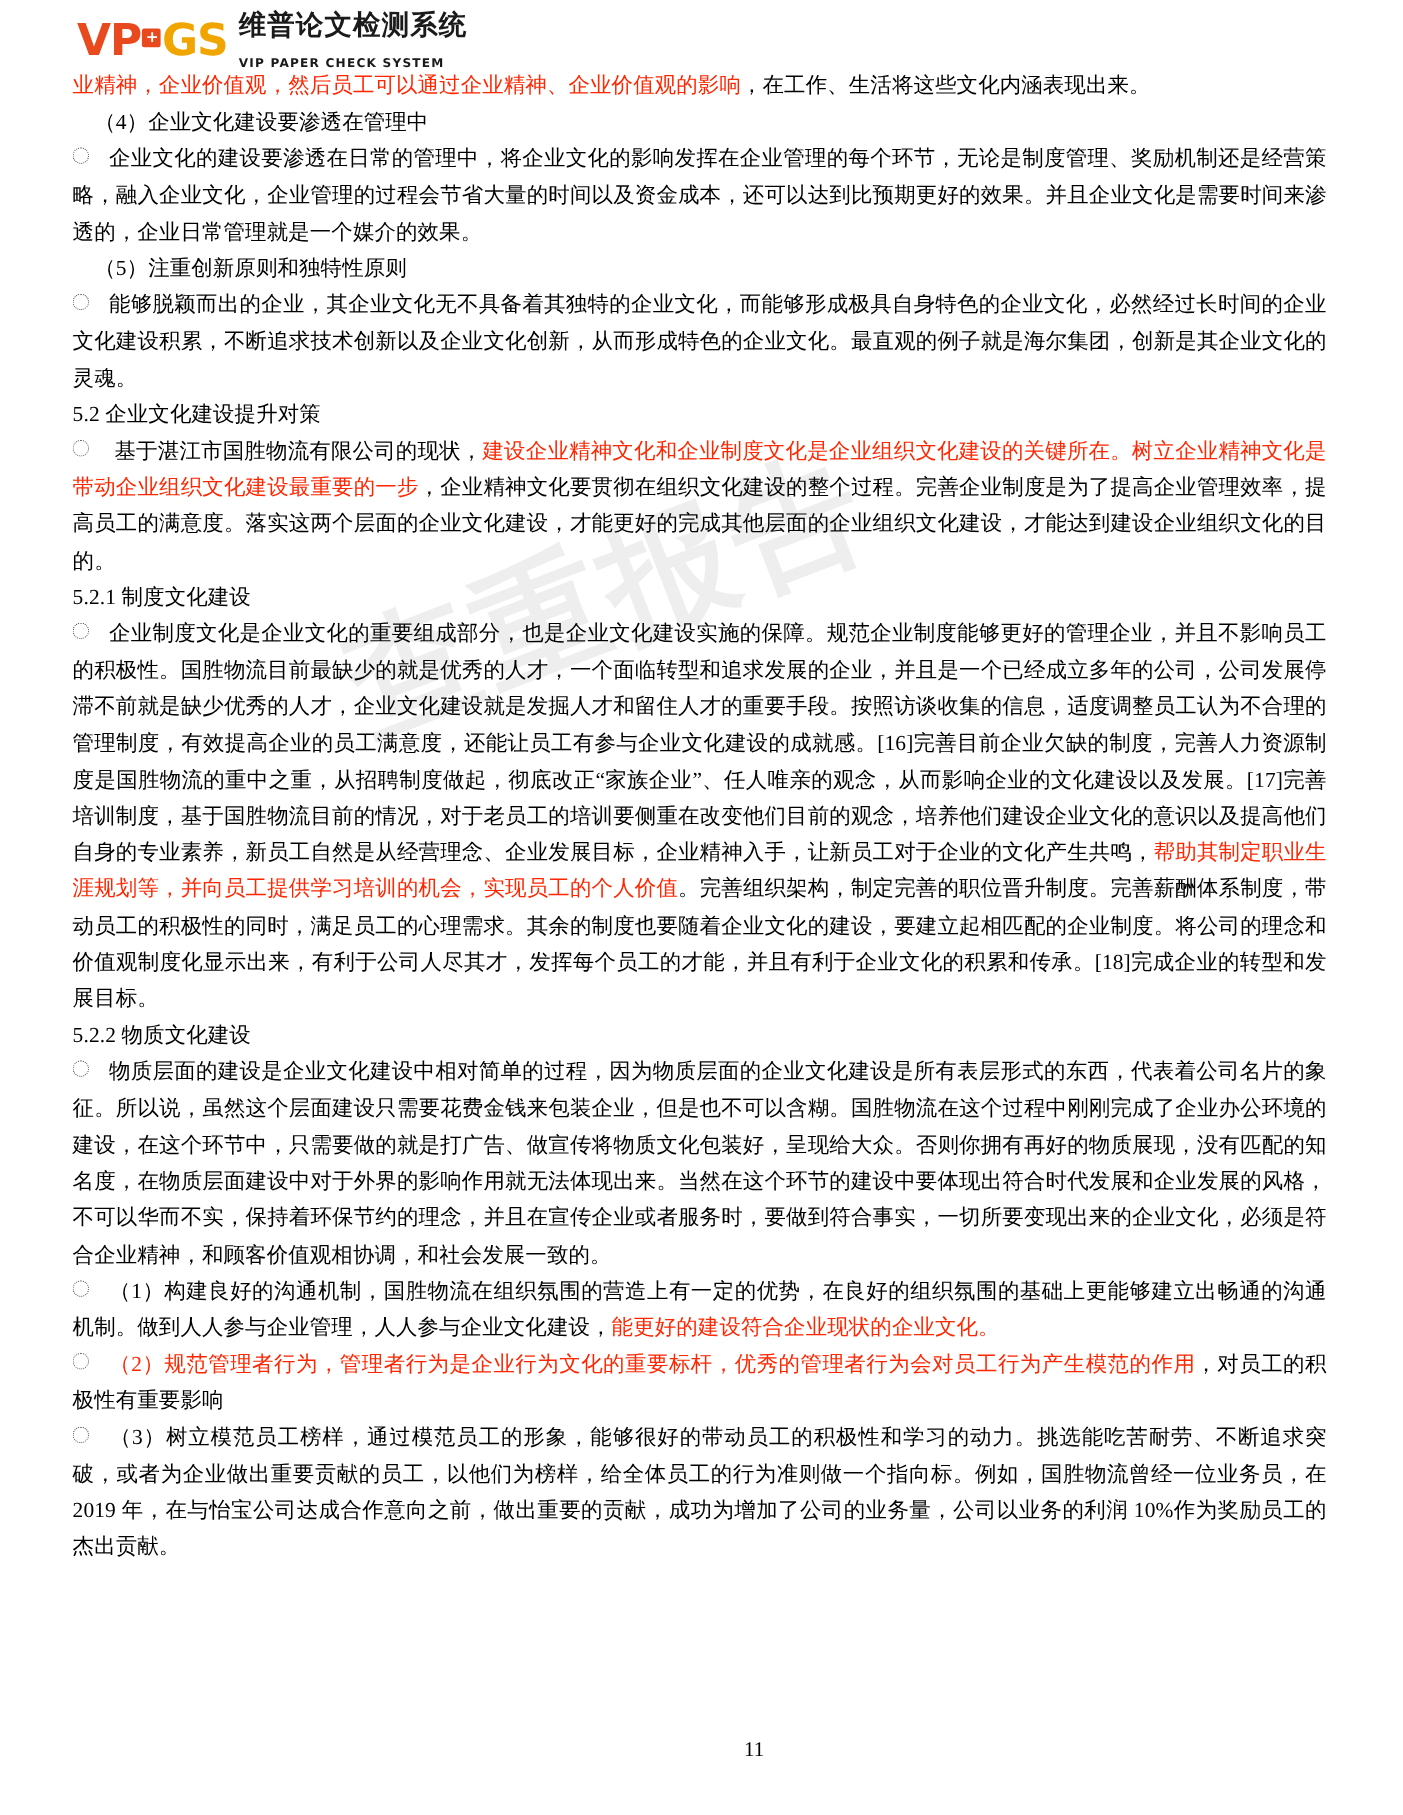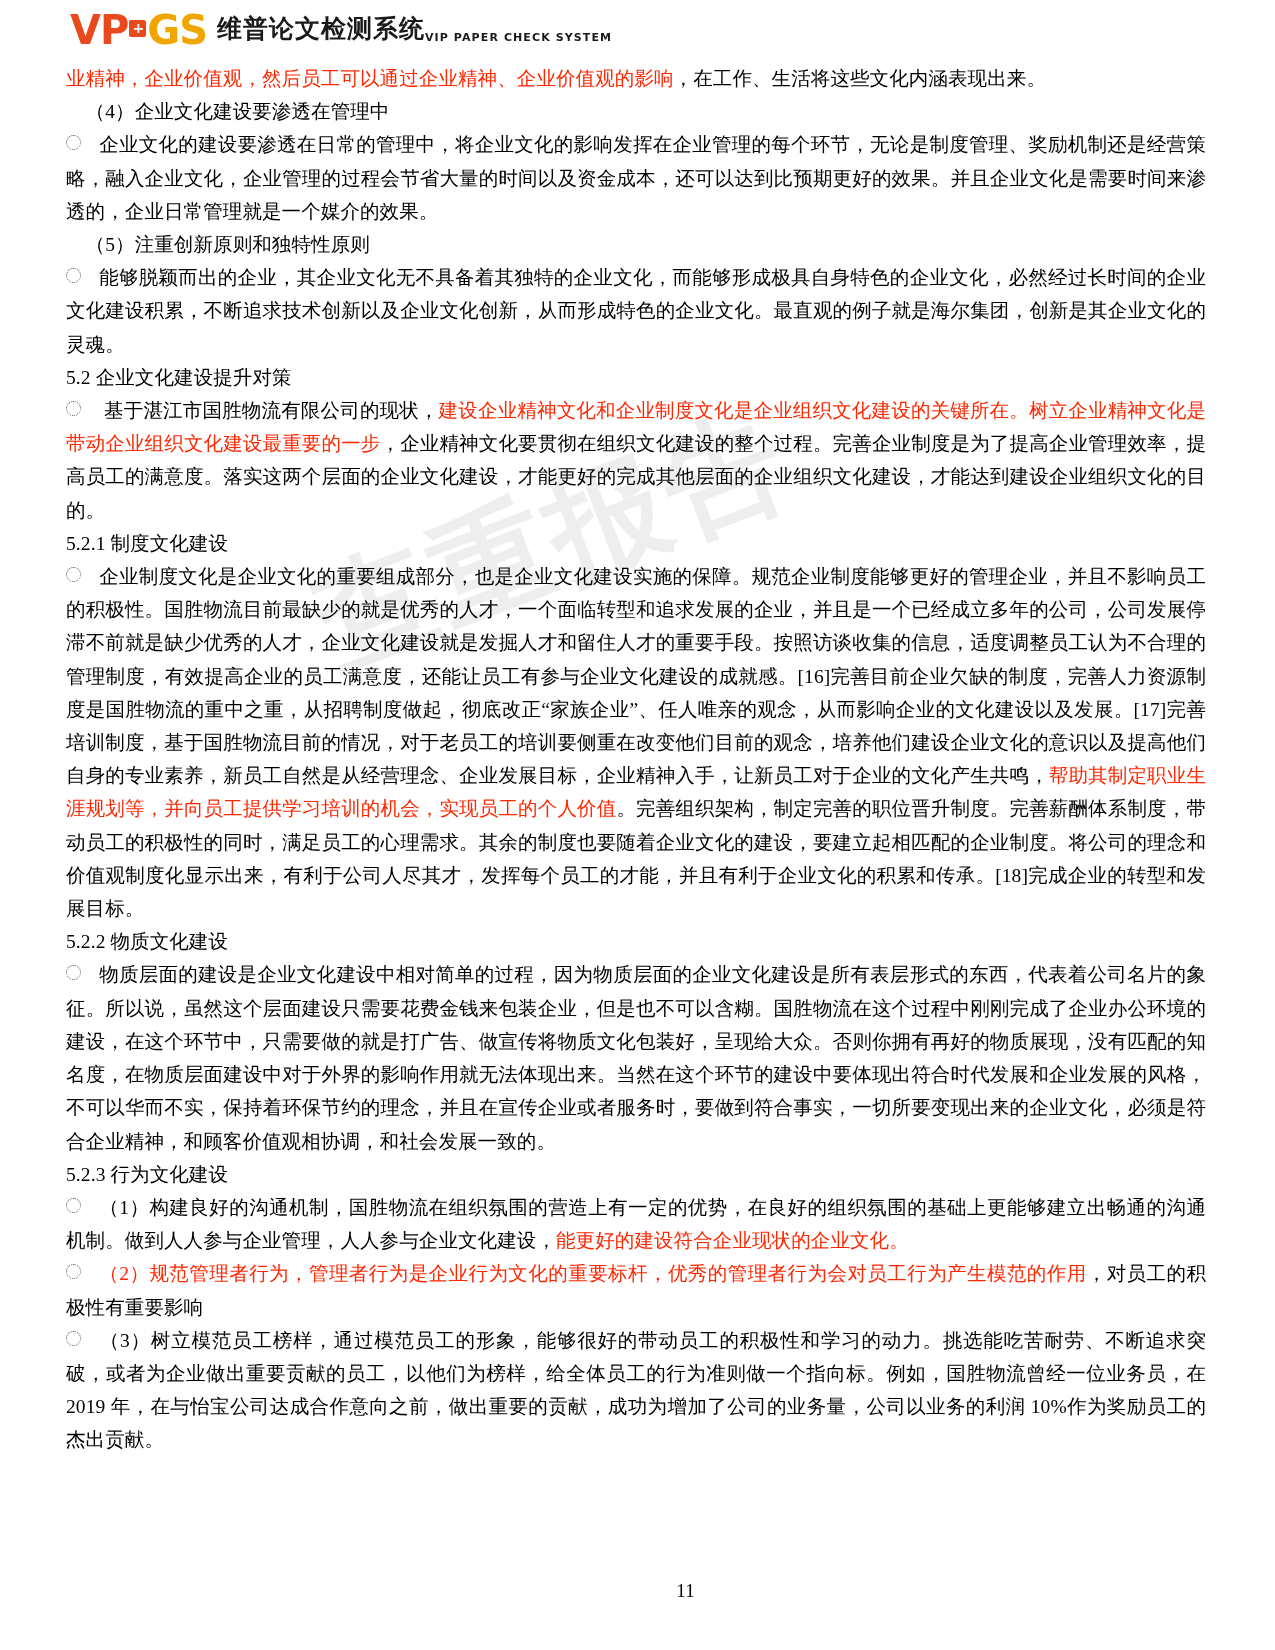--- a/index.html
+++ b/index.html
@@ -52,21 +52,21 @@
     font-size: 14px;
     line-height: 17px;
     text-align: center;
     border-radius: 2px;
     margin: 0 1px;
     position: relative;
     top: -2px;
   }
   .logo-text {
     display: flex;
-    flex-direction: row;
+    flex-direction: column;
     justify-content: center;
     line-height: 1.05;
   }
   .logo-cn {
     font-family: "DejaVu Sans", sans-serif;
     font-size: 25px;
     font-weight: bold;
     color: #1a1a1a;
     letter-spacing: 1px;
   }
@@ -181,21 +181,20 @@
     <p><span class="bullet-circle"></span><span class="sq"></span><span> 基于湛江市国胜物流有限公司的现状，</span><span class="red">建设企业精神文化和企业制度文化是企业组织文化建设的关键所在。树立企业精神文化是带动企业组织文化建设最重要的一步</span><span>，企业精神文化要贯彻在组织文化建设的整个过程。完善企业制度是为了提高企业管理效率，提高员工的满意度。落实这两个层面的企业文化建设，才能更好的完成其他层面的企业组织文化建设，才能达到建设企业组织文化的目的。</span></p>
 
     <p>5.2.1 制度文化建设</p>
 
     <p><span class="bullet-circle"></span><span class="sq"></span><span>企业制度文化是企业文化的重要组成部分，也是企业文化建设实施的保障。规范企业制度能够更好的管理企业，并且不影响员工的积极性。国胜物流目前最缺少的就是优秀的人才，一个面临转型和追求发展的企业，并且是一个已经成立多年的公司，公司发展停滞不前就是缺少优秀的人才，企业文化建设就是发掘人才和留住人才的重要手段。按照访谈收集的信息，适度调整员工认为不合理的管理制度，有效提高企业的员工满意度，还能让员工有参与企业文化建设的成就感。[16]完善目前企业欠缺的制度，完善人力资源制度是国胜物流的重中之重，从招聘制度做起，彻底改正“家族企业”、任人唯亲的观念，从而影响企业的文化建设以及发展。[17]完善培训制度，基于国胜物流目前的情况，对于老员工的培训要侧重在改变他们目前的观念，培养他们建设企业文化的意识以及提高他们自身的专业素养，新员工自然是从经营理念、企业发展目标，企业精神入手，让新员工对于企业的文化产生共鸣，</span><span class="red">帮助其制定职业生涯规划等，并向员工提供学习培训的机会，实现员工的个人价值</span><span>。完善组织架构，制定完善的职位晋升制度。完善薪酬体系制度，带动员工的积极性的同时，满足员工的心理需求。其余的制度也要随着企业文化的建设，要建立起相匹配的企业制度。将公司的理念和价值观制度化显示出来，有利于公司人尽其才，发挥每个员工的才能，并且有利于企业文化的积累和传承。[18]完成企业的转型和发展目标。</span></p>
 
     <p>5.2.2 物质文化建设</p>
 
     <p><span class="bullet-circle"></span><span class="sq"></span><span>物质层面的建设是企业文化建设中相对简单的过程，因为物质层面的企业文化建设是所有表层形式的东西，代表着公司名片的象征。所以说，虽然这个层面建设只需要花费金钱来包装企业，但是也不可以含糊。国胜物流在这个过程中刚刚完成了企业办公环境的建设，在这个环节中，只需要做的就是打广告、做宣传将物质文化包装好，呈现给大众。否则你拥有再好的物质展现，没有匹配的知名度，在物质层面建设中对于外界的影响作用就无法体现出来。当然在这个环节的建设中要体现出符合时代发展和企业发展的风格，不可以华而不实，保持着环保节约的理念，并且在宣传企业或者服务时，要做到符合事实，一切所要变现出来的企业文化，必须是符合企业精神，和顾客价值观相协调，和社会发展一致的。</span></p>
 
-    <p>5.2.3 行为文化建设</p>
 
     <p><span class="bullet-circle"></span><span class="sq"></span><span>（1）构建良好的沟通机制，国胜物流在组织氛围的营造上有一定的优势，在良好的组织氛围的基础上更能够建立出畅通的沟通机制。做到人人参与企业管理，人人参与企业文化建设，</span><span class="red">能更好的建设符合企业现状的企业文化。</span></p>
 
     <p><span class="bullet-circle"></span><span class="sq"></span><span class="red">（2）规范管理者行为，管理者行为是企业行为文化的重要标杆，优秀的管理者行为会对员工行为产生模范的作用</span><span>，对员工的积极性有重要影响</span></p>
 
     <p><span class="bullet-circle"></span><span class="sq"></span><span>（3）树立模范员工榜样，通过模范员工的形象，能够很好的带动员工的积极性和学习的动力。挑选能吃苦耐劳、不断追求突破，或者为企业做出重要贡献的员工，以他们为榜样，给全体员工的行为准则做一个指向标。例如，国胜物流曾经一位业务员，在 2019 年，在与怡宝公司达成合作意向之前，做出重要的贡献，成功为增加了公司的业务量，公司以业务的利润 10%作为奖励员工的杰出贡献。</span></p>
 
 
   </div>
 

